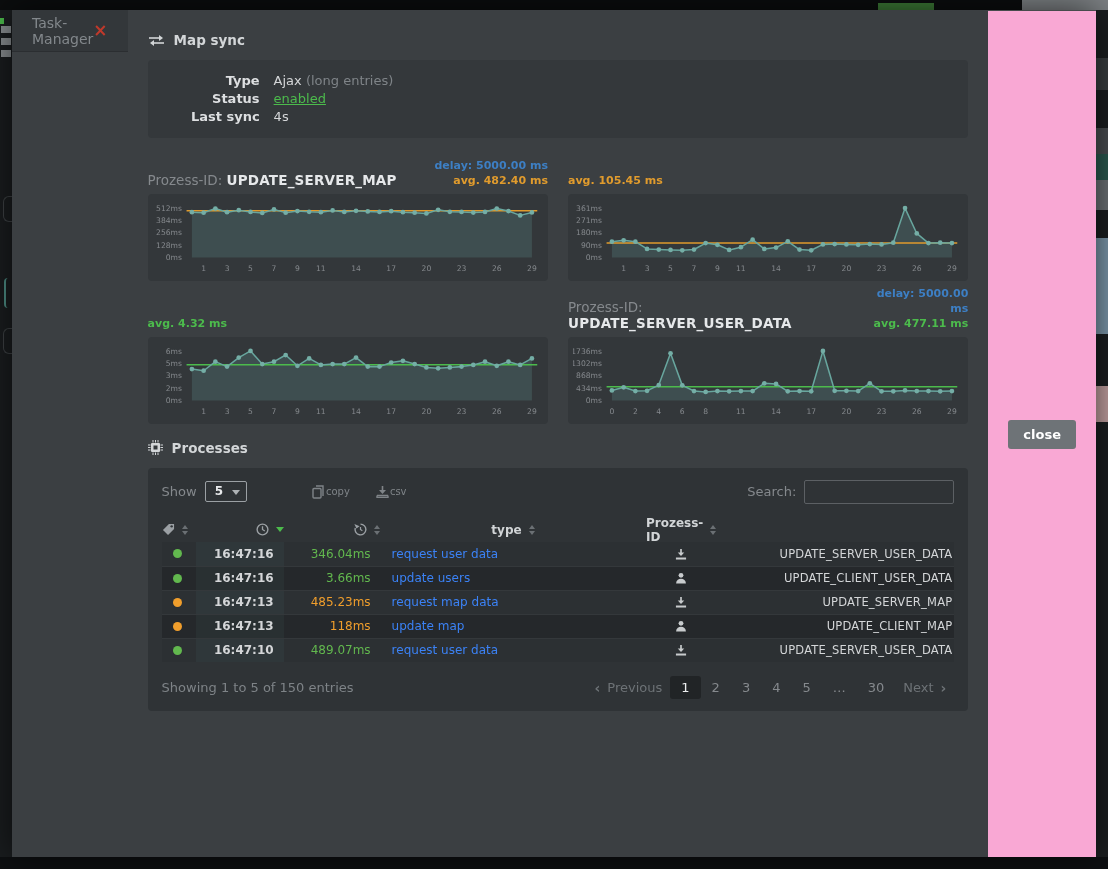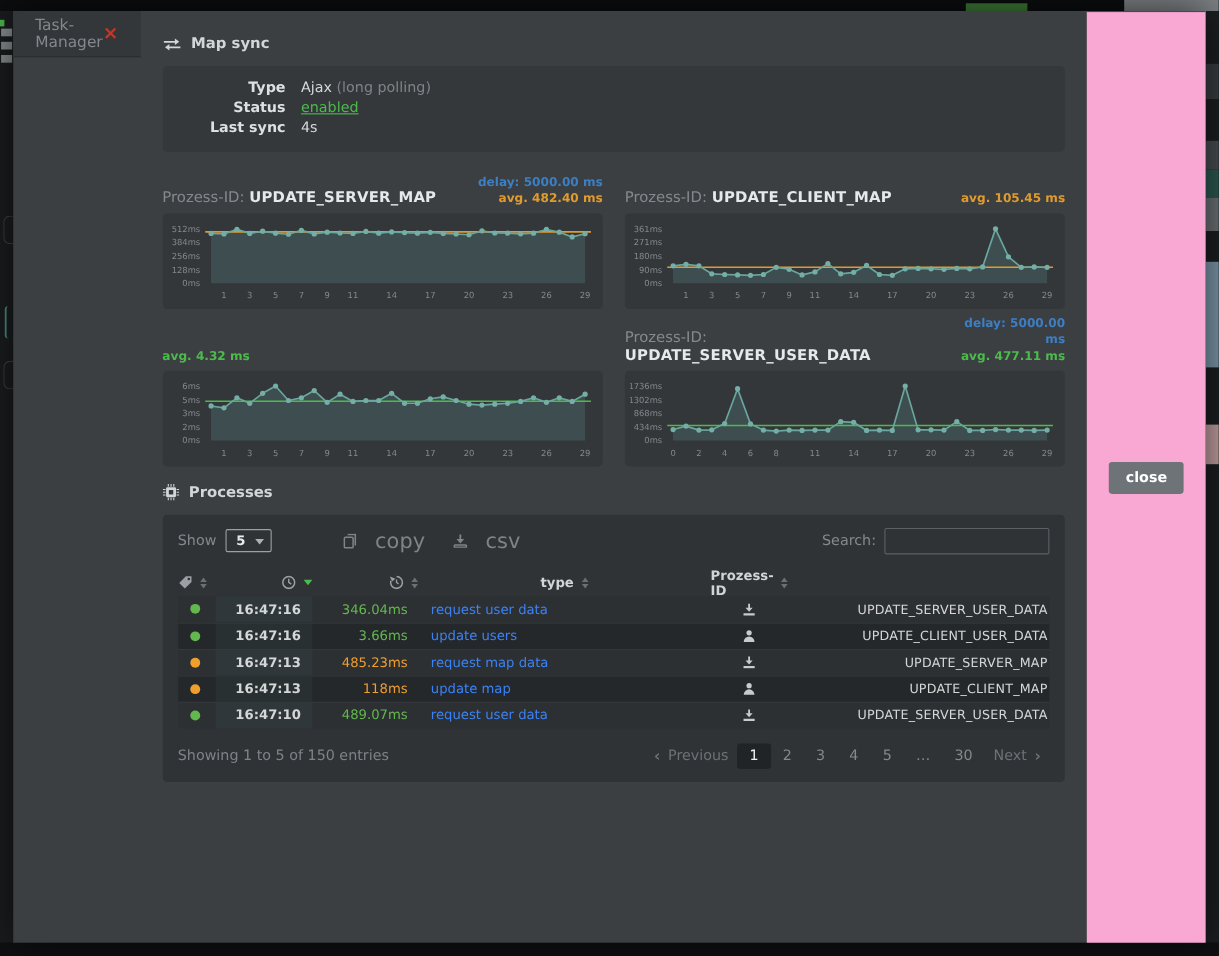--- a/index.html
+++ b/index.html
@@ -63,21 +63,21 @@
   .show-wrap { display:flex; align-items:center; gap:8px; }
   .select-box { position:relative; display:inline-block; }
   .select-box select {
     appearance:none; -webkit-appearance:none; background:transparent; color:#e8eaec;
     border:1px solid #9ba0a4; border-radius:2px; font-size:12px; font-weight:bold;
     padding:2px 22px 3px 9px; font-family:inherit;
   }
   .select-box::after { content:""; position:absolute; right:7px; top:9px; width:0; height:0;
     border-left:4px solid transparent; border-right:4px solid transparent; border-top:5px solid #aeb2b5; pointer-events:none; }
   .export-btns { position:absolute; left:300px; display:flex; gap:26px; }
-  .export-btn { display:flex; align-items:center; gap:16px; color:#7f8488; font-size:19px; cursor:pointer; background:none; border:none; font-family:inherit; }
+  .export-btn { display:flex; align-items:center; gap:1px; color:#7f8488; font-size:10px; cursor:pointer; background:none; border:none; font-family:inherit; }
   .search-wrap { margin-left:auto; display:flex; align-items:center; gap:8px; }
   .search-wrap input { background:transparent; border:1px solid #5c6064; border-radius:2px; width:150px; height:24px; color:#e8eaec; padding:0 7px; font-size:12px; font-family:inherit; }
 
   .ptable { margin-top:10px; }
   .trow { display:grid; grid-template-columns:34px 88px 96px 1fr 70px 238px; align-items:center; height:24px; font-size:12px; position:relative; }
   .trow.thead { height:26px; color:#d2d5d7; font-weight:bold; }
   .thead .hcell { display:flex; align-items:center; gap:7px; }
   .thead .hcell.right { justify-content:flex-end; }
   .thead .hcell.center { justify-content:center; }
   .trow.odd  { background:#2c3033; }
@@ -150,21 +150,21 @@
         <path d="M6 6 l-4 3 4 3 z" fill="#d3d6d8"></path>
       </svg>
       <span>Map sync</span>
     </div>
 
     <div class="well">
       <div class="info-row">
         <span class="info-label">Type</span>
         <span class="info-value">
           <span>Ajax</span>
-          <span class="note">(long polling)</span>
+          <span class="note">(long entries)</span>
         </span>
       </div>
       <div class="info-row">
         <span class="info-label">Status</span>
         <span class="info-value status-enabled">enabled</span>
       </div>
       <div class="info-row">
         <span class="info-label">Last sync</span>
         <span class="info-value">4s</span>
       </div>
@@ -229,21 +229,20 @@
               <circle cx="435.5" cy="18.3" r="3.1" fill="#74aea6"></circle>
               <circle cx="450.9" cy="13.9" r="3.1" fill="#74aea6"></circle>
               <circle cx="466.2" cy="17.1" r="3.1" fill="#74aea6"></circle>
               <circle cx="481.6" cy="22.8" r="3.1" fill="#74aea6"></circle>
               <circle cx="497.0" cy="19.0" r="3.1" fill="#74aea6"></circle>
             </svg>
      </div>
         </div>
         <div>
           <div class="chart-head">
-       <div class="chart-title"><span>Prozess-ID: </span><b>UPDATE_CLIENT_MAP</b></div>
        <div class="chart-labels">
 
          <div style="color:#e09b2d">avg. 105.45 ms</div>
        </div>
      </div>
      <div class="chart-panel">
        <svg viewBox="0 0 512 106">
               <text x="38" y="16.5" text-anchor="end" font-size="10" fill="#85898d" font-family="DejaVu Sans,sans-serif">361ms</text>
               <text x="38" y="32.75" text-anchor="end" font-size="10" fill="#85898d" font-family="DejaVu Sans,sans-serif">271ms</text>
               <text x="38" y="49" text-anchor="end" font-size="10" fill="#85898d" font-family="DejaVu Sans,sans-serif">180ms</text>

